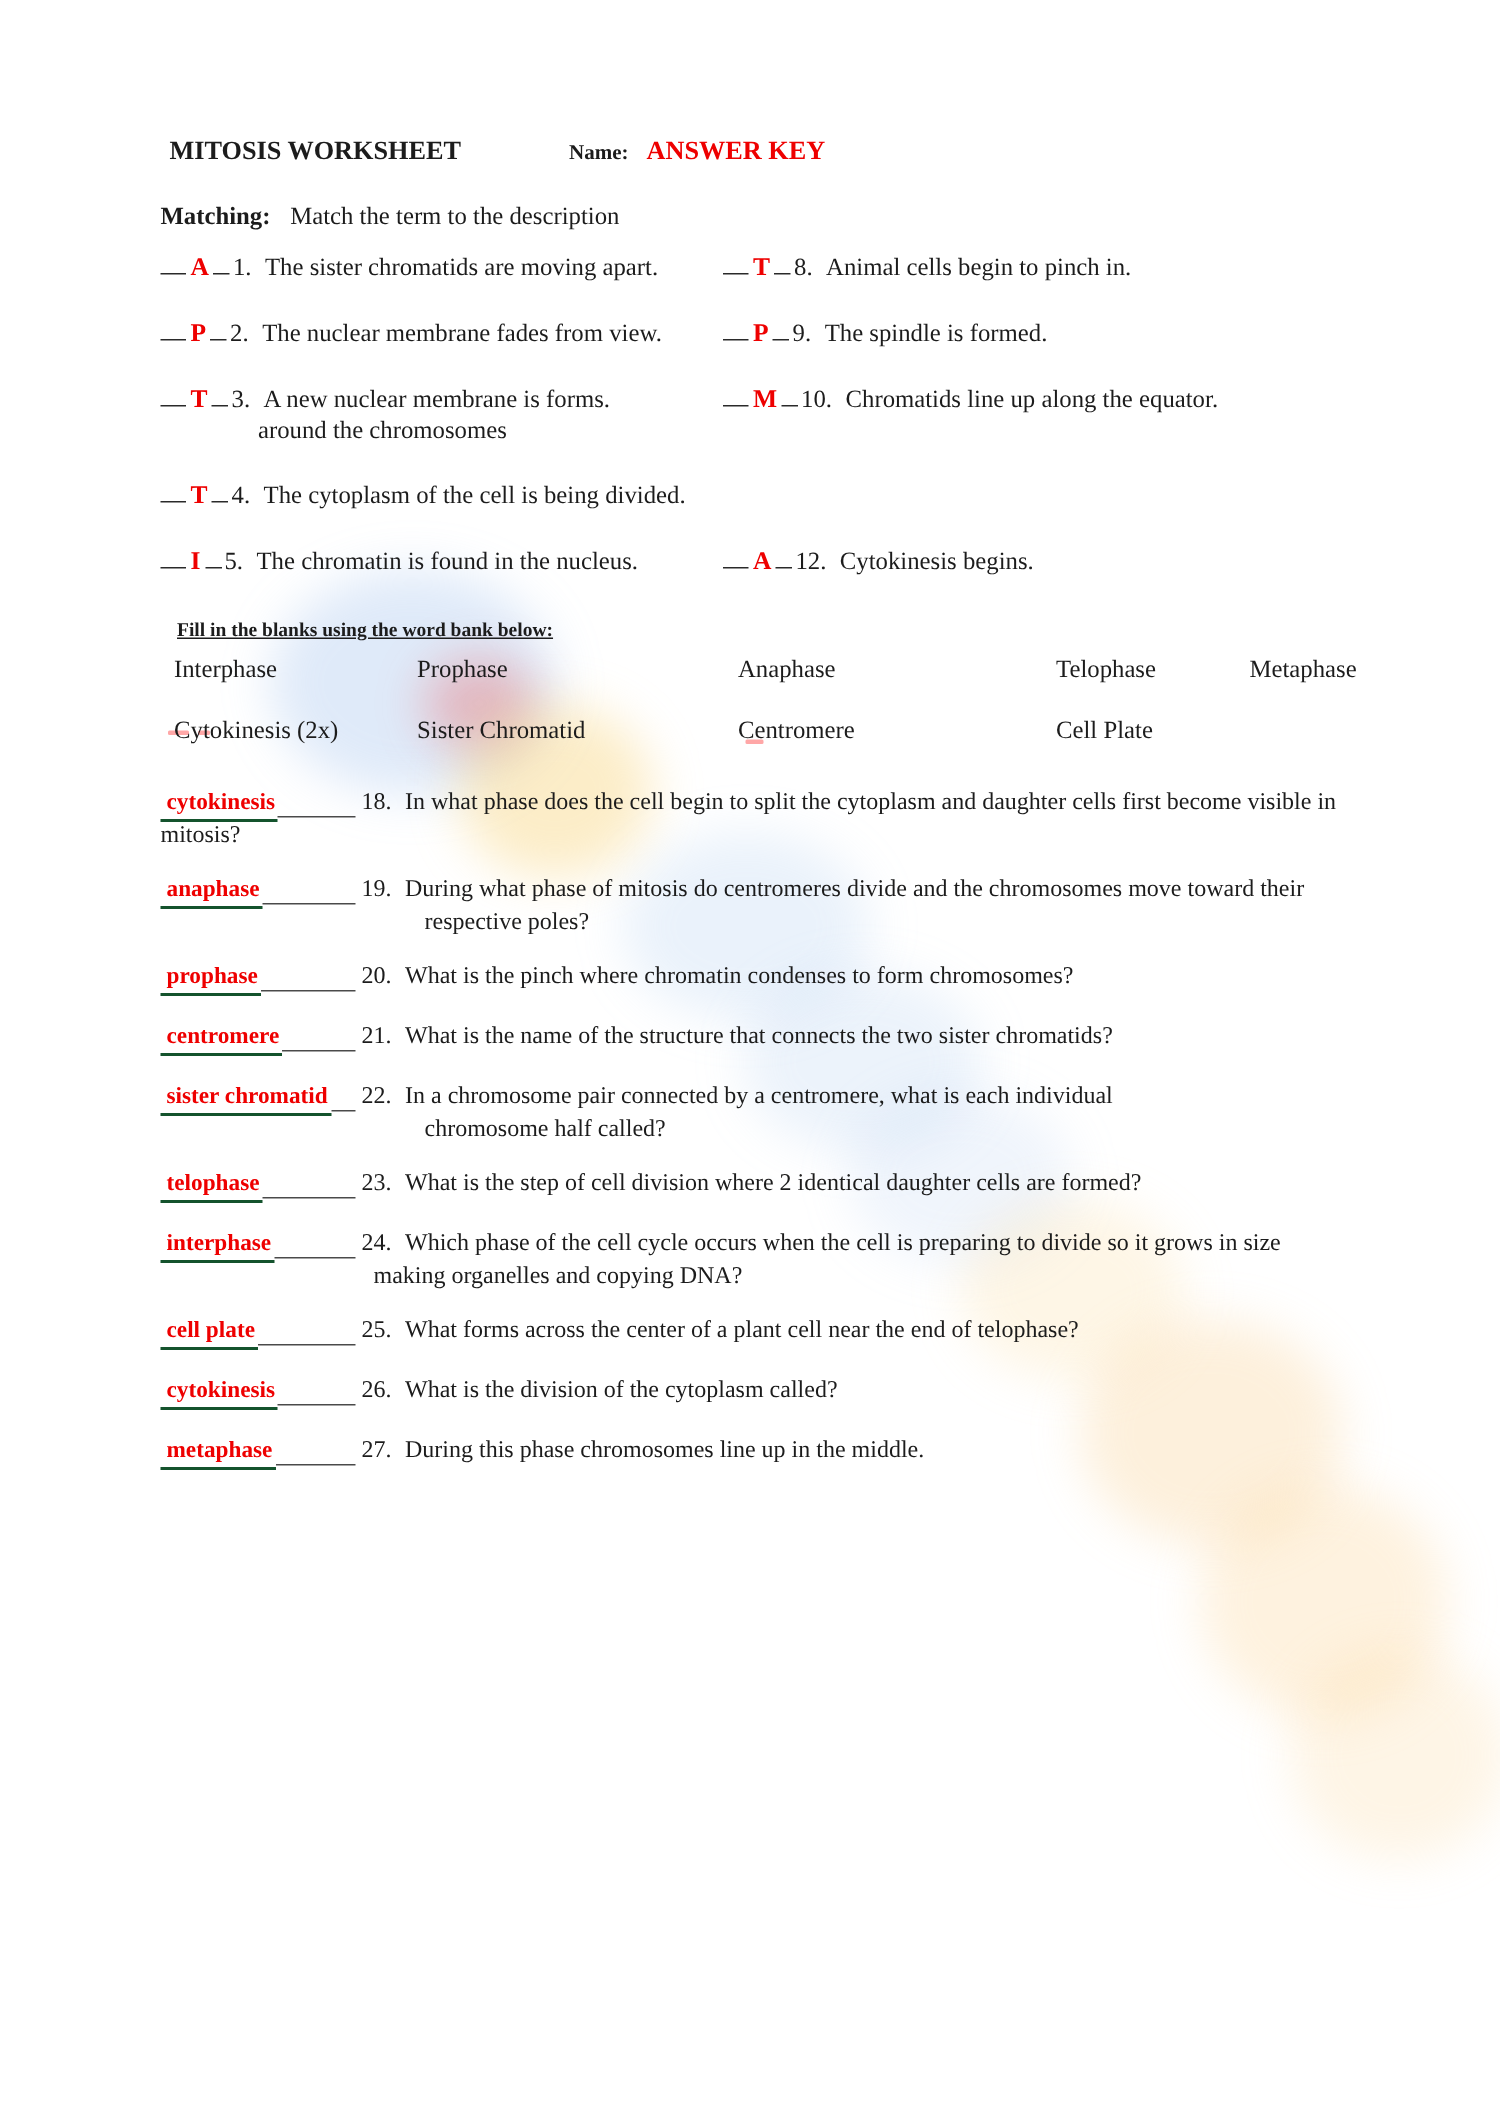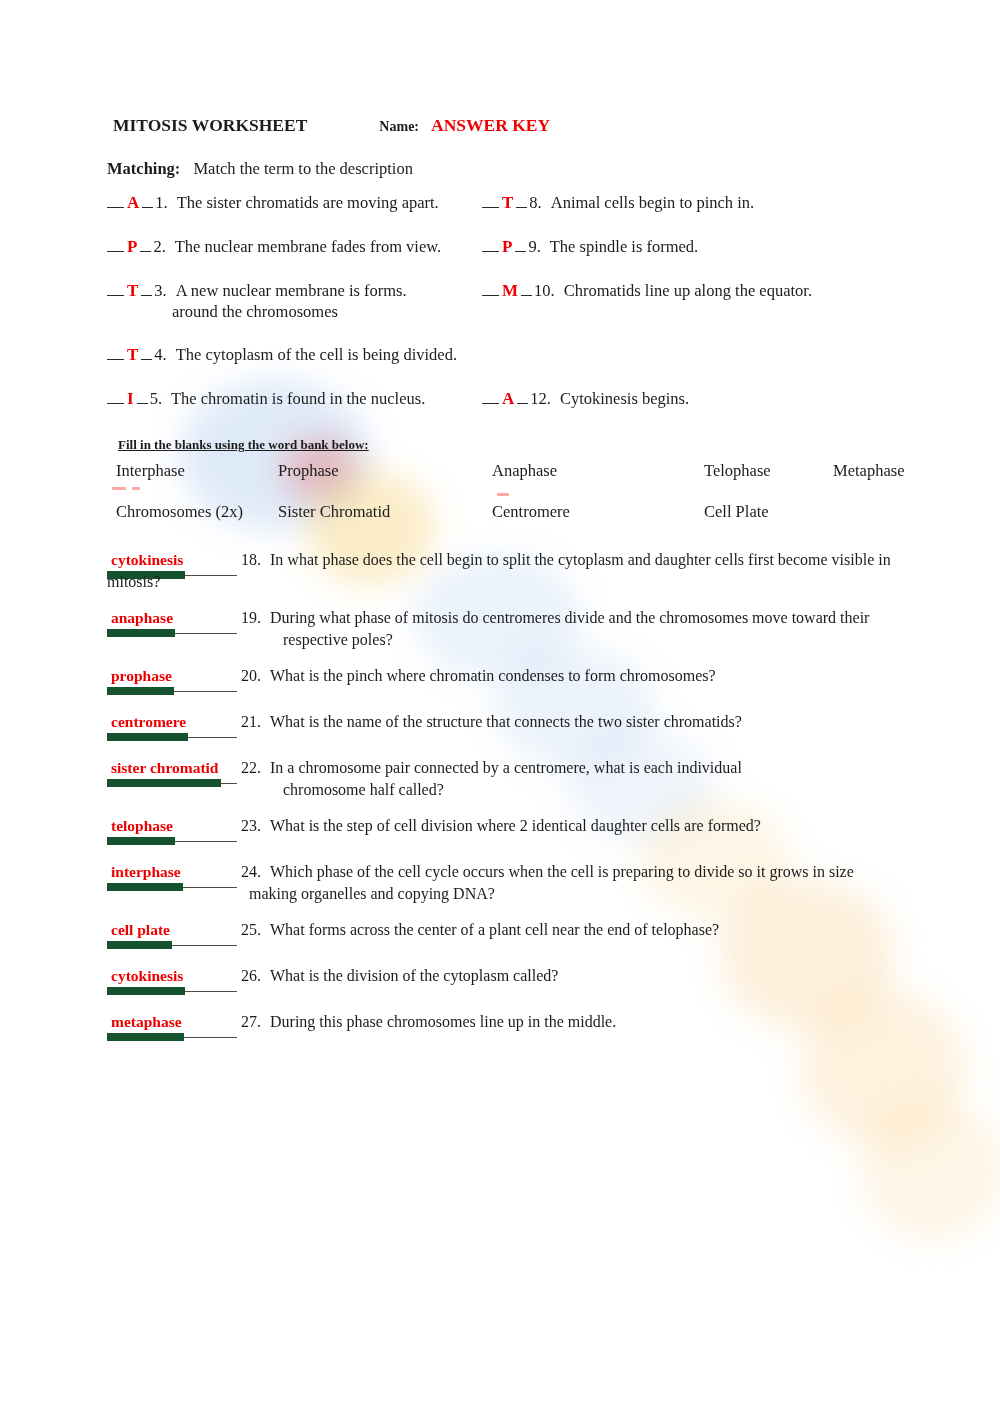--- a/index.html
+++ b/index.html
@@ -17,21 +17,21 @@
   .b6{left:565px;top:728px;width:150px;height:115px;background:rgba(160,195,235,.16);}
   .b7{left:640px;top:800px;width:150px;height:120px;background:rgba(250,215,140,.22);}
   .b8{left:720px;top:880px;width:175px;height:150px;background:rgba(249,198,120,.26);}
   .b9{left:800px;top:990px;width:165px;height:155px;background:rgba(250,205,130,.26);}
   .b10{left:860px;top:1100px;width:145px;height:140px;background:rgba(250,210,140,.22);}
   .dash{position:absolute;height:3px;background:rgba(255,95,95,.55);border-radius:1px;}
   .d1{left:112px;top:487px;width:14px;}
   .d2{left:132px;top:487px;width:8px;}
   .d3{left:497px;top:493px;width:12px;}
 
-  .page{position:relative;z-index:1;padding:115px 95px 0 107px;}
+  .page{position:relative;z-index:1;padding:90px 95px 0 107px;}
 
   .header-row{display:flex;align-items:baseline;}
   .doc-title{font-weight:bold;font-size:17.5px;margin-left:6px;}
   .name-label{font-weight:bold;font-size:14px;margin-left:72px;}
   .name-value{font-weight:bold;font-size:17.5px;color:#ee0000;margin-left:12px;}
 
   .matching-head{margin-top:23px;}
   .matching-head .mh-label{font-weight:bold;}
   .matching-head .mh-instr{margin-left:9px;}
 
@@ -55,21 +55,21 @@
   .match-cell .txt2{margin-left:65px;}
 
   .fill-heading{margin-top:28px;font-weight:bold;font-size:13px;text-decoration:underline;padding-left:11px;}
   .wordbank{display:grid;grid-template-columns:162px 214px 212px 129px auto;padding-left:9px;}
   .wordbank.row1{margin-top:8px;}
   .wordbank.row2{margin-top:21px;}
 
   .fill-rows{margin-top:28px;}
   .fill-row{display:flex;align-items:baseline;margin-bottom:17px;font-size:16px;}
   .blank{display:inline-flex;flex:0 0 130px;width:130px;align-items:baseline;}
-  .fans{color:#ee0000;font-weight:bold;border-bottom:8px solid #14532d;padding:0 2px 1px 4px;font-size:15.5px;white-space:nowrap;}
+  .fans{color:#ee0000;font-weight:bold;border-bottom:2px solid #14532d;padding:0 2px 1px 4px;font-size:15.5px;white-space:nowrap;}
   .fill-line{flex:1;border-bottom:1.5px solid #4a4a4a;height:1px;align-self:flex-end;margin-bottom:3px;}
   .fbody{flex:1;margin-left:4px;}
   .fbody .num{margin-right:9px;}
   .l2{margin-top:2px;}
   .l2-outdent{margin-left:-134px;}
   .l2-indent{margin-left:42px;}
   .l2-indent2{margin-left:8px;}
 </style>
 </head>
 <body>
@@ -165,21 +165,21 @@
 
   <span class="bank-item">Prophase</span>
 
   <span class="bank-item">Anaphase</span>
 
   <span class="bank-item">Telophase</span>
 
   <span class="bank-item">Metaphase</span>
 </div>
   <div class="wordbank row2">
-  <span class="bank-item">Chromosomes (2x)</span>
+  <span class="bank-item">Cytokinesis (2x)</span>
 
   <span class="bank-item">Sister Chromatid</span>
 
   <span class="bank-item">Centromere</span>
 
   <span class="bank-item">Cell Plate</span>
 </div>
 
   <div class="fill-rows">
   <div class="fill-row">

